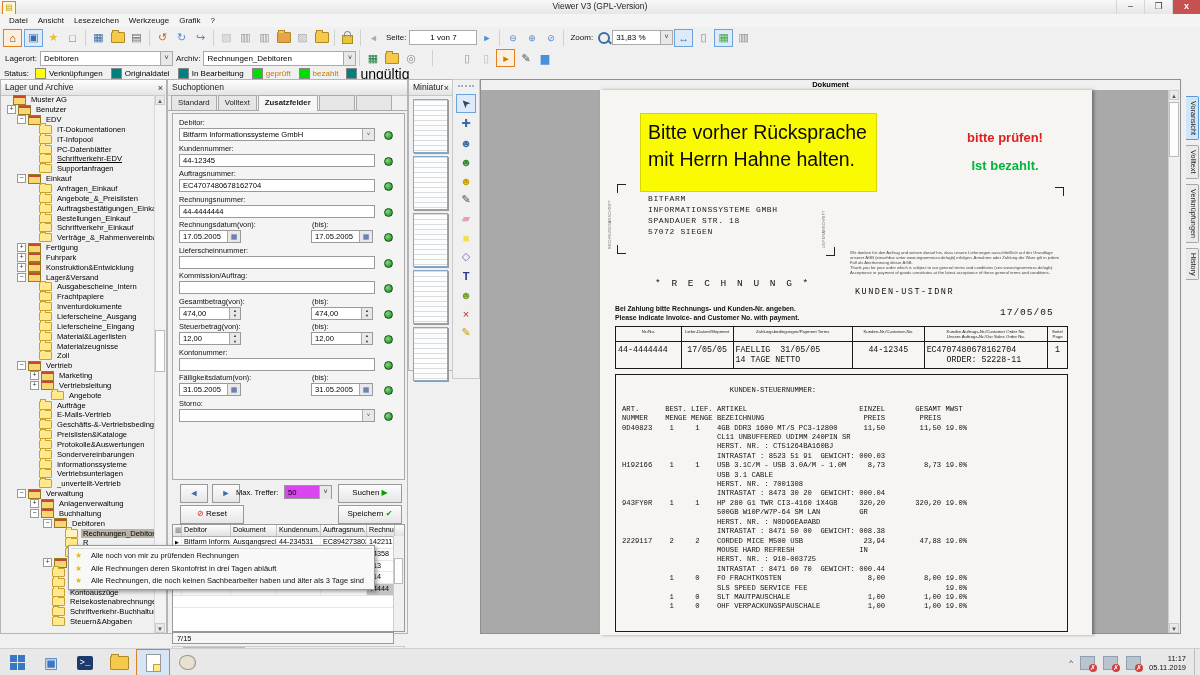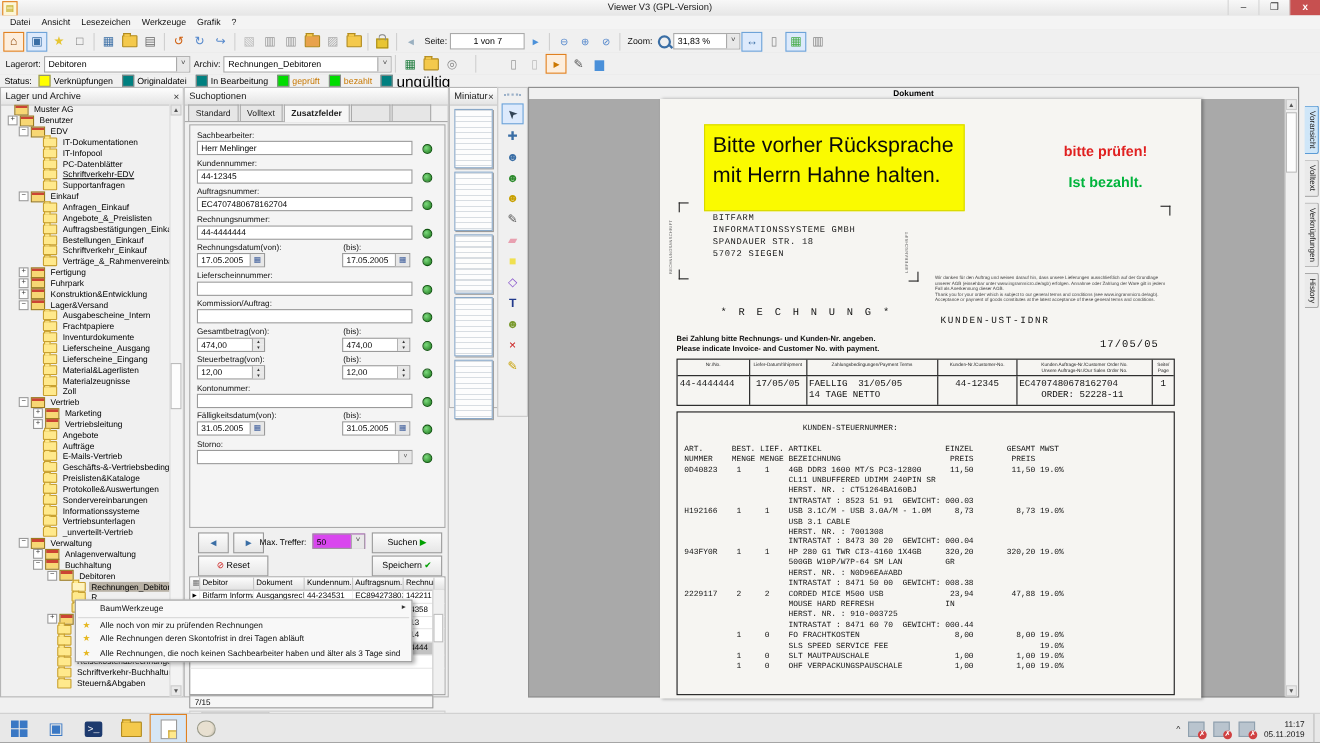--- a/index.html
+++ b/index.html
@@ -471,21 +471,21 @@
           <div class="trow" style="padding-left: 29px;">
             <span class="exp">+</span>
             <span class="tico arc"></span>
             <span class="tlabel">Marketing</span>
           </div>
           <div class="trow" style="padding-left: 29px;">
             <span class="exp">+</span>
             <span class="tico arc"></span>
             <span class="tlabel">Vertriebsleitung</span>
           </div>
-          <div class="trow" style="padding-left: 29px;">
+          <div class="trow" style="padding-left: 29px; margin-left: 12px;">
             <span class="expsp"></span>
             <span class="tico fol"></span>
             <span class="tlabel">Angebote</span>
           </div>
           <div class="trow" style="padding-left: 29px;">
             <span class="expsp"></span>
             <span class="tico fol"></span>
             <span class="tlabel">Aufträge</span>
           </div>
           <div class="trow" style="padding-left: 29px;">
@@ -612,24 +612,25 @@
       </div>
       <div class="tabsrow" id="searchtabs">
           <span class="tab">Standard</span>
           <span class="tab">Volltext</span>
           <span class="tab active">Zusatzfelder</span>
           <span class="tab stub"></span>
           <span class="tab stub"></span>
         </div>
       <div class="fieldbox" id="fields">
           <div class="field">
-            <div class="flabels"><span class="flab">Sachbearbeiter:</span></div>
+            <div class="flabels"><span class="flab">Debitor:</span></div>
             <div class="frow">
               <div class="inp ">
-                <span class="val">Herr Mehlinger</span>
+                <span class="val">Bitfarm Informationssysteme GmbH</span>
+                <span class="dd">˅</span>
               </div>
               <span class="gdot"></span>
             </div>
           </div>
           <div class="field">
             <div class="flabels"><span class="flab">Kundennummer:</span></div>
             <div class="frow">
               <div class="inp ">
                 <span class="val">44-12345</span>
               </div>
@@ -1032,19 +1033,18 @@
       <span class="trayico"></span>
       <span class="clock">
         <div>11:17</div>
         <div>05.11.2019</div>
       </span>
       <span class="showdesk"></span>
     </div>
   </div>
 
   <div class="ctxmenu" id="ctxmenu">
-      <div class="cmi"><span>BaumWerkzeuge</span><span class="sub">►</span></div>
       <div class="cmsep"></div>
       <div class="cmi"><span class="star">★</span><span>Alle noch von mir zu prüfenden Rechnungen</span></div>
       <div class="cmi"><span class="star">★</span><span>Alle Rechnungen deren Skontofrist in drei Tagen abläuft</span></div>
       <div class="cmi"><span class="star">★</span><span>Alle Rechnungen, die noch keinen Sachbearbeiter haben und älter als 3 Tage sind</span></div>
     </div>
 </div>
 
 </body></html>

